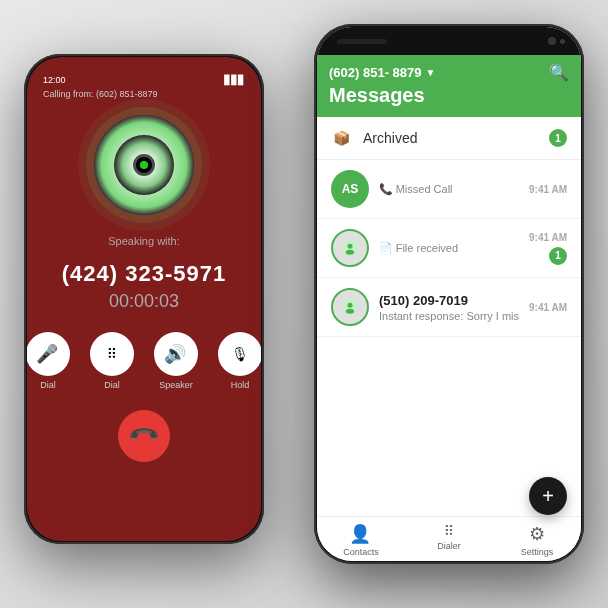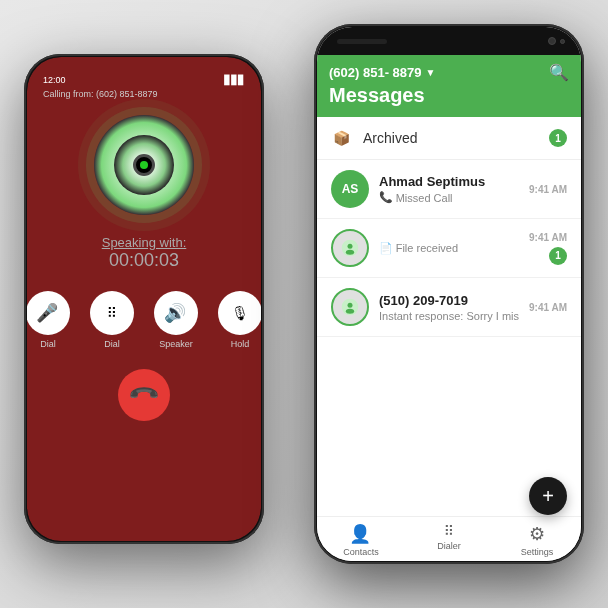--- a/index.html
+++ b/index.html
@@ -114,23 +114,22 @@
 
     .call-avatar-pupil {
       width: 8px;
       height: 8px;
       background: #22cc22;
       border-radius: 50%;
     }
 
     .call-speaking-label {
       color: #aaa;
-      font-size: 13px;
-      margin-bottom: 0;
-      text-decoration: underline;
+      font-size: 11px;
+      margin-bottom: 14px;
     }
 
     .call-number {
       color: #fff;
       font-size: 22px;
       font-weight: bold;
       margin-bottom: 4px;
       letter-spacing: 1px;
     }
 
@@ -459,20 +458,21 @@
 
         <div class="call-avatar-ring">
           <div class="call-avatar-inner">
             <div class="call-avatar-eye">
               <div class="call-avatar-pupil"></div>
             </div>
           </div>
         </div>
 
         <div class="call-speaking-label">Speaking with:</div>
+        <div class="call-number">(424) 323-5971</div>
         <div class="call-duration">00:00:03</div>
 
         <div class="call-actions">
           <div class="call-action-btn">
             <div class="call-action-circle">🎤</div>
             <span class="call-action-label">Dial</span>
           </div>
           <div class="call-action-btn">
             <div class="call-action-circle" style="font-size:14px;">⠿</div>
             <span class="call-action-label">Dial</span>
@@ -520,21 +520,20 @@
 
         <div class="archived-row">
           <div class="archived-icon">📦</div>
           <span class="archived-label">Archived</span>
           <div class="archived-badge">1</div>
         </div>
 
         <div class="message-item">
           <div class="msg-avatar">AS</div>
           <div class="msg-content">
-            <div class="msg-name">Ahmad Septimus</div>
             <div class="msg-preview">
               <span>📞</span>
               <span>Missed Call</span>
             </div>
           </div>
           <div class="msg-right">
             <span class="msg-time">9:41 AM</span>
           </div>
         </div>
 

